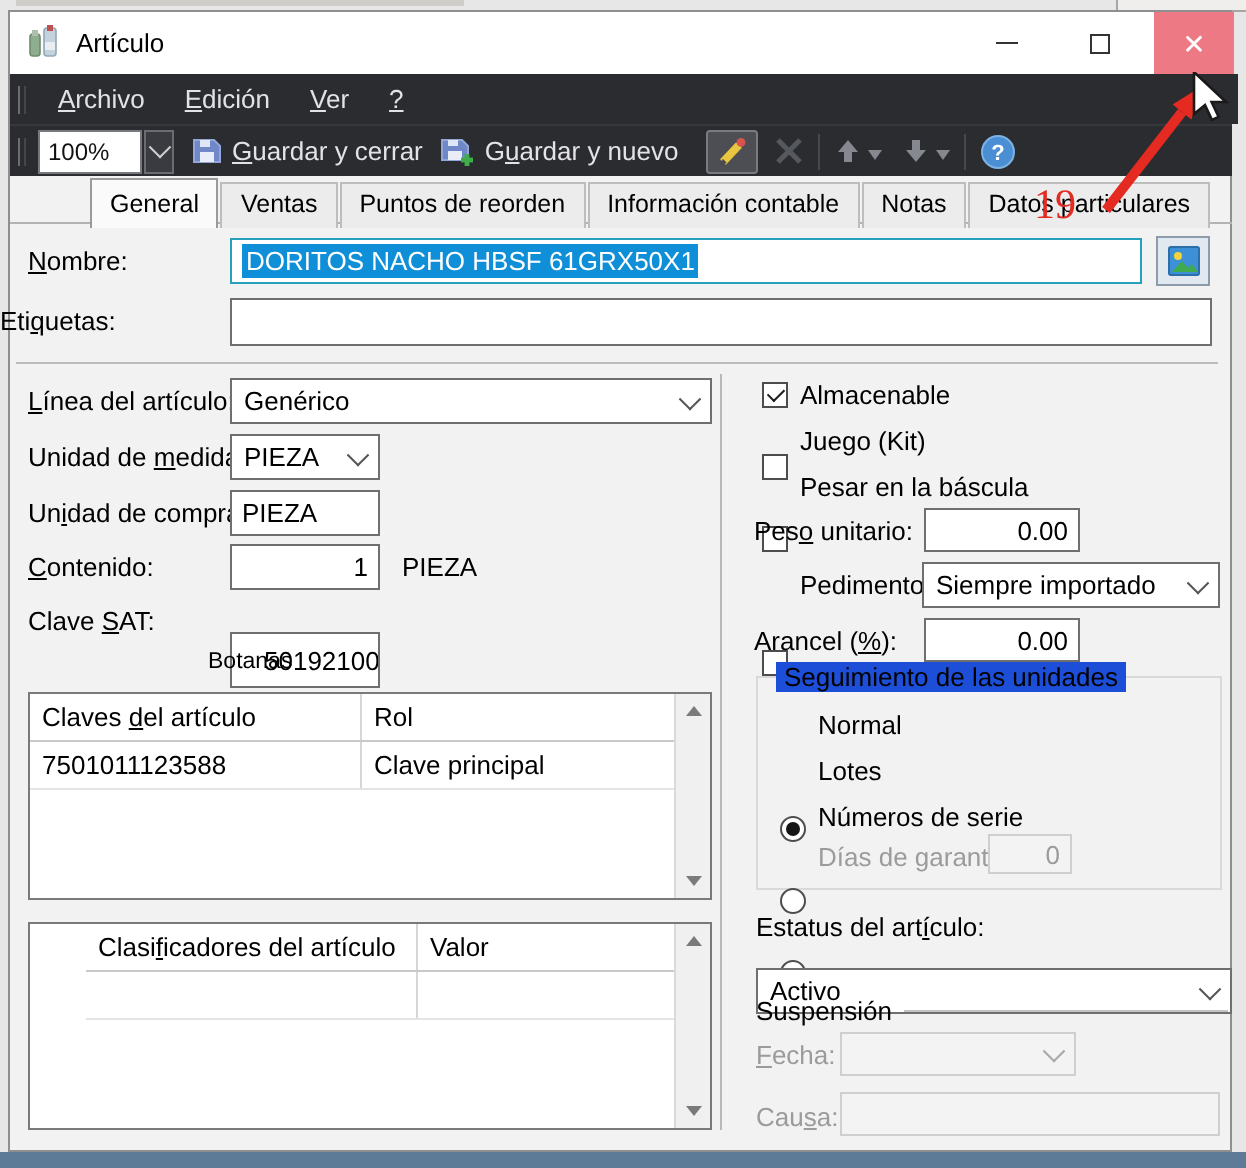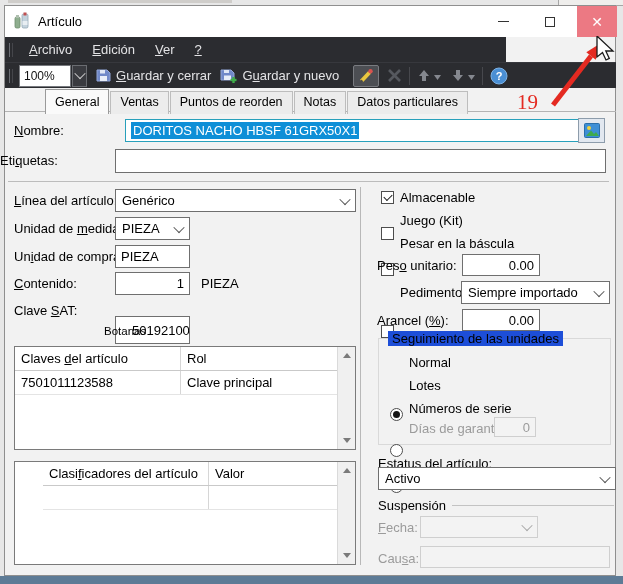--- a/index.html
+++ b/index.html
@@ -9,21 +9,21 @@
   
   .win{left:4px;top:5px;width:612px;height:571px;background:#f2f2f2;border:1px solid #8f8f8f;box-sizing:border-box;}
   .titlebar{left:5px;top:6px;width:611px;height:31px;background:#ffffff;}
   .title-text{left:38px;top:14px;font-size:13px;white-space:nowrap;}
   .winbtn{top:6px;height:31px;width:45px;display:flex;align-items:center;justify-content:center;color:#111;}
   .minglyph{width:11px;height:1px;background:#333;}
   .maxglyph{width:10px;height:10px;border:1px solid #333;box-sizing:border-box;}
   .closebtn{left:577px;top:6px;width:40px;height:31px;background:#ec7983;display:flex;align-items:center;justify-content:center;}
   .closeglyph{color:#fff;font-size:14px;line-height:1;}
   
-  .menubar{left:5px;top:37px;width:501px;height:25px;background:#2b2c30;display:flex;align-items:center;}
+  .menubar{left:5px;top:37px;width:614px;height:25px;background:#2b2c30;display:flex;align-items:center;}
   .toolbar{left:5px;top:62px;width:611px;height:26px;background:#2b2c30;border-top:1px solid #37383d;box-sizing:border-box;display:flex;align-items:center;}
   .grip{width:2px;height:14px;border-left:1px solid #6b6d73;border-right:1px solid #45464b;margin:0 6px 0 4px;}
   .menu-item{color:#e3e3e5;padding:0 10px;font-size:13px;white-space:nowrap;}
   .acc{text-decoration:underline;}
   .tb-label{color:#e3e3e5;font-size:13px;white-space:nowrap;margin:0 8px 0 4px;}
   .zoom-combo{display:flex;align-items:center;margin-right:8px;}
   .zoom-input{width:42px;height:20px;background:#fff;color:#111;font-size:12px;display:flex;align-items:center;padding:0 4px;border:1px solid #77797e;}
   .zoom-btn{width:15px;height:22px;background:#3a3b40;border:1px solid #6a6c71;margin-left:1px;display:flex;align-items:center;justify-content:center;box-sizing:border-box;}
   .tool-sep{width:1px;height:18px;background:#47484d;margin:0 7px;}
   .icon-btn{display:flex;align-items:center;justify-content:center;}
@@ -36,21 +36,21 @@
   
   .lbl{font-size:13px;white-space:nowrap;}
   .lbl.gray{color:#9b9b9b;}
   .tb{background:#fff;border:1px solid #6f6f6f;box-sizing:border-box;display:flex;align-items:center;padding:0 5px;font-size:13px;overflow:hidden;}
   .tb.right{justify-content:flex-end;}
   .tb.disabled{background:#f3f3f3;border-color:#cfcfcf;color:#9b9b9b;}
   .combo{background:#fff;border:1px solid #6f6f6f;box-sizing:border-box;display:flex;align-items:center;padding:0 6px;font-size:13px;}
   .combo.disabled{background:#f3f3f3;border-color:#cfcfcf;color:#9b9b9b;}
   .chev{width:7px;height:7px;border-right:1.4px solid #555;border-bottom:1.4px solid #555;transform:rotate(45deg) translate(-1px,-1px);margin-left:auto;}
   .combo.disabled .chev{border-color:#a8a8a8;}
-  .focus-field{border:1px solid #28a0bb;margin-left:10px;}
+  .focus-field{border:1px solid #28a0bb;}
   .sel-text{background:#0e8fd7;color:#fff;padding:1px 2px;}
   .cb{width:13px;height:13px;border:1px solid #4d4d4d;background:#fff;box-sizing:border-box;position:relative;}
   .cb.checked::after{content:"";position:absolute;left:2px;top:2px;width:7px;height:4px;border-left:1.8px solid #1c1c1c;border-bottom:1.8px solid #1c1c1c;transform:rotate(-45deg);}
   .rd{width:13px;height:13px;border:1px solid #4d4d4d;border-radius:50%;background:#fff;box-sizing:border-box;position:relative;}
   .rd.checked::after{content:"";position:absolute;left:2px;top:2px;right:2px;bottom:2px;background:#151515;border-radius:50%;}
   .groupbox{border:1px solid #d9d9d9;box-sizing:border-box;}
   .group-title{background:#1d4ed8;padding:0 4px;font-size:13px;white-space:nowrap;}
   .sepline{background:#bcbcbc;height:1px;}
   .vline{background:#b8b8b8;width:1px;}
   
@@ -196,20 +196,21 @@
         </svg>
       </span>
     </div>
   </div>
 
   <div class="abs tabline"></div>
   <div class="abs tabs">
     <div class="tab active">General</div>
     <div class="tab">Ventas</div>
     <div class="tab">Puntos de reorden</div>
+    <div class="tab">Información contable</div>
     <div class="tab">Notas</div>
     <div class="tab">Datos particulares</div>
   </div>
 
   <span class="abs lbl" style="left:14px;top:123px;"><span></span><span class="acc">N</span><span>ombre:</span></span>
   <div class="abs tb focus-field" style="left:115px;top:119px;width:456px;height:23px;">
     <span class="sel-text">DORITOS NACHO HBSF 61GRX50X1</span>
   </div>
   <div class="abs" style="left:578px;top:118px;width:27px;height:25px;background:#e2e8f0;border:1px solid #8d9cab;box-sizing:border-box;display:flex;align-items:center;justify-content:center;">
     <span>
@@ -334,21 +335,21 @@
 
   <div class="abs rd" style="left:390px;top:402px;"></div>
   <span class="abs lbl" style="left:409px;top:401px;">Números de serie</span>
 
   <span class="abs lbl gray" style="left:409px;top:421px;"><span>Días de garantí</span><span class="acc">a</span><span>:</span></span>
   <div class="abs tb right disabled" style="left:494px;top:417px;width:42px;height:20px;">
       <span>0</span>
     </div>
 
   <span class="abs lbl" style="left:378px;top:456px;"><span>Estatus del art</span><span class="acc">í</span><span>culo:</span></span>
-  <div class="abs combo" style="left:378px;top:467px;width:238px;height:23px;">
+  <div class="abs combo" style="left:378px;top:484px;width:238px;height:23px;">
     <span>Activo</span>
       <div class="chev"></div>
   </div>
 
   <span class="abs lbl" style="left:378px;top:498px;">Suspensión</span>
   <div class="abs sepline" style="left:452px;top:505px;width:162px;background:#c3c3c3;"></div>
 
   <span class="abs lbl gray" style="left:378px;top:520px;"><span></span><span class="acc">F</span><span>echa:</span></span>
   <div class="abs combo disabled" style="left:420px;top:516px;width:118px;height:22px;">
     <span></span>

